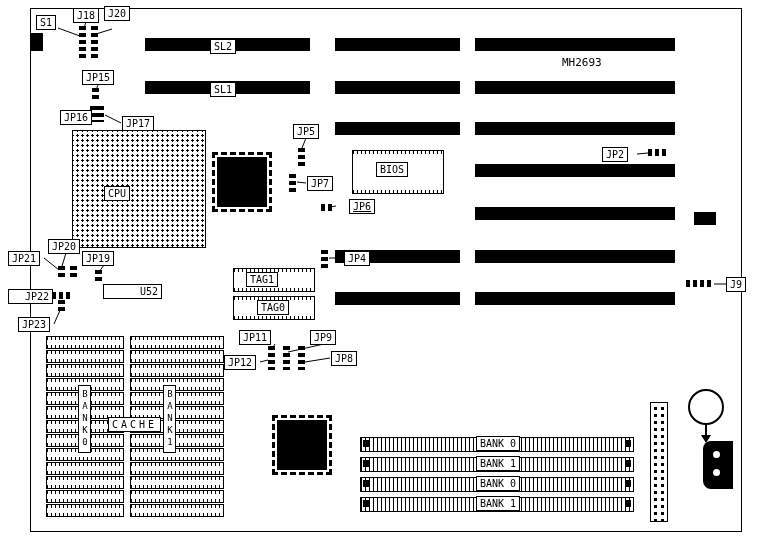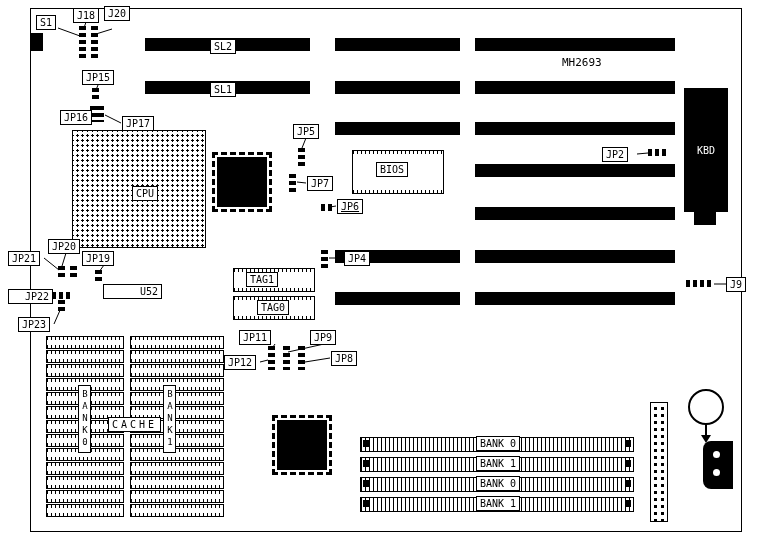--- a/index.html
+++ b/index.html
@@ -64,42 +64,39 @@
   <div class="slot" style="left:475px;top:164px;width:200px;"></div>
   <div class="slot" style="left:475px;top:207px;width:200px;"></div>
   <div class="slot" style="left:475px;top:250px;width:200px;"></div>
   <div class="slot" style="left:475px;top:292px;width:200px;"></div>
 
   <div class="lbl" style="left:210px;top:39px;">SL2</div>
   <div class="lbl" style="left:210px;top:82px;">SL1</div>
   <div class="silk" style="left:562px;top:56px;">MH2693</div>
 
   <div class="cpu"></div>
-  <div class="lbl" style="left:132px;top:186px;text-align:right;">CPU</div>
+  <div class="lbl" style="left:104px;top:186px;text-align:right;">CPU</div>
 
   <div class="qfp" style="left:212px;top:152px;width:50px;height:50px;">
     <div class="qfp-body"></div>
   </div>
   <div class="qfp" style="left:272px;top:415px;width:50px;height:50px;">
     <div class="qfp-body"></div>
   </div>
 
   <div class="dip" style="left:352px;top:150px;width:90px;height:42px;"></div>
   <div class="lbl" style="left:376px;top:162px;">BIOS</div>
 
   <div class="dip" style="left:233px;top:268px;width:80px;height:22px;"></div>
   <div class="lbl" style="left:246px;top:272px;text-align:right;">TAG1</div>
   <div class="dip" style="left:233px;top:296px;width:80px;height:22px;"></div>
   <div class="lbl" style="left:257px;top:300px;">TAG0</div>
 
   <div class="lbl" style="left:103px;top:284px;padding-left:36px;">U52</div>
 
-  <div class="kbd">
-    <span>KBD</span>
-  </div>
   <div class="blk" style="left:694px;top:212px;width:22px;height:13px;"></div>
 
   <div class="blk" style="left:30px;top:33px;width:13px;height:18px;"></div>
 
   <div class="pins-v" style="left:79px;top:26px;height:34px;"></div>
   <div class="pins-v" style="left:91px;top:26px;height:34px;"></div>
   <div class="pins-v" style="left:92px;top:88px;height:14px;"></div>
   <div class="pins-v" style="left:90px;top:106px;height:16px;width:14px;"></div>
   <div class="pins-v" style="left:298px;top:148px;height:18px;"></div>
   <div class="pins-v" style="left:289px;top:174px;height:18px;"></div>
@@ -191,21 +188,21 @@
   </svg>
 
   <div class="lbl" style="left:36px;top:15px;">S1</div>
   <div class="lbl" style="left:73px;top:8px;">J18</div>
   <div class="lbl" style="left:104px;top:6px;">J20</div>
   <div class="lbl" style="left:82px;top:70px;">JP15</div>
   <div class="lbl" style="left:40px;top:110px;margin-left:20px;">JP16</div>
   <div class="lbl" style="left:122px;top:116px;">JP17</div>
   <div class="lbl" style="left:293px;top:124px;">JP5</div>
   <div class="lbl" style="left:307px;top:176px;">JP7</div>
-  <div class="lbl" style="left:337px;top:199px;text-decoration:underline;">JP6</div>
+  <div class="lbl" style="left:349px;top:199px;text-decoration:underline;">JP6</div>
   <div class="lbl" style="left:344px;top:251px;">JP4</div>
   <div class="lbl" style="left:602px;top:147px;">JP2</div>
   <div class="lbl" style="left:726px;top:277px;">J9</div>
   <div class="lbl" style="left:48px;top:239px;">JP20</div>
   <div class="lbl" style="left:8px;top:251px;">JP21</div>
   <div class="lbl" style="left:82px;top:251px;">JP19</div>
   <div class="lbl" style="left:8px;top:289px;padding-left:16px;">JP22</div>
   <div class="lbl" style="left:18px;top:317px;">JP23</div>
   <div class="lbl" style="left:239px;top:330px;">JP11</div>
   <div class="lbl" style="left:310px;top:330px;">JP9</div>

